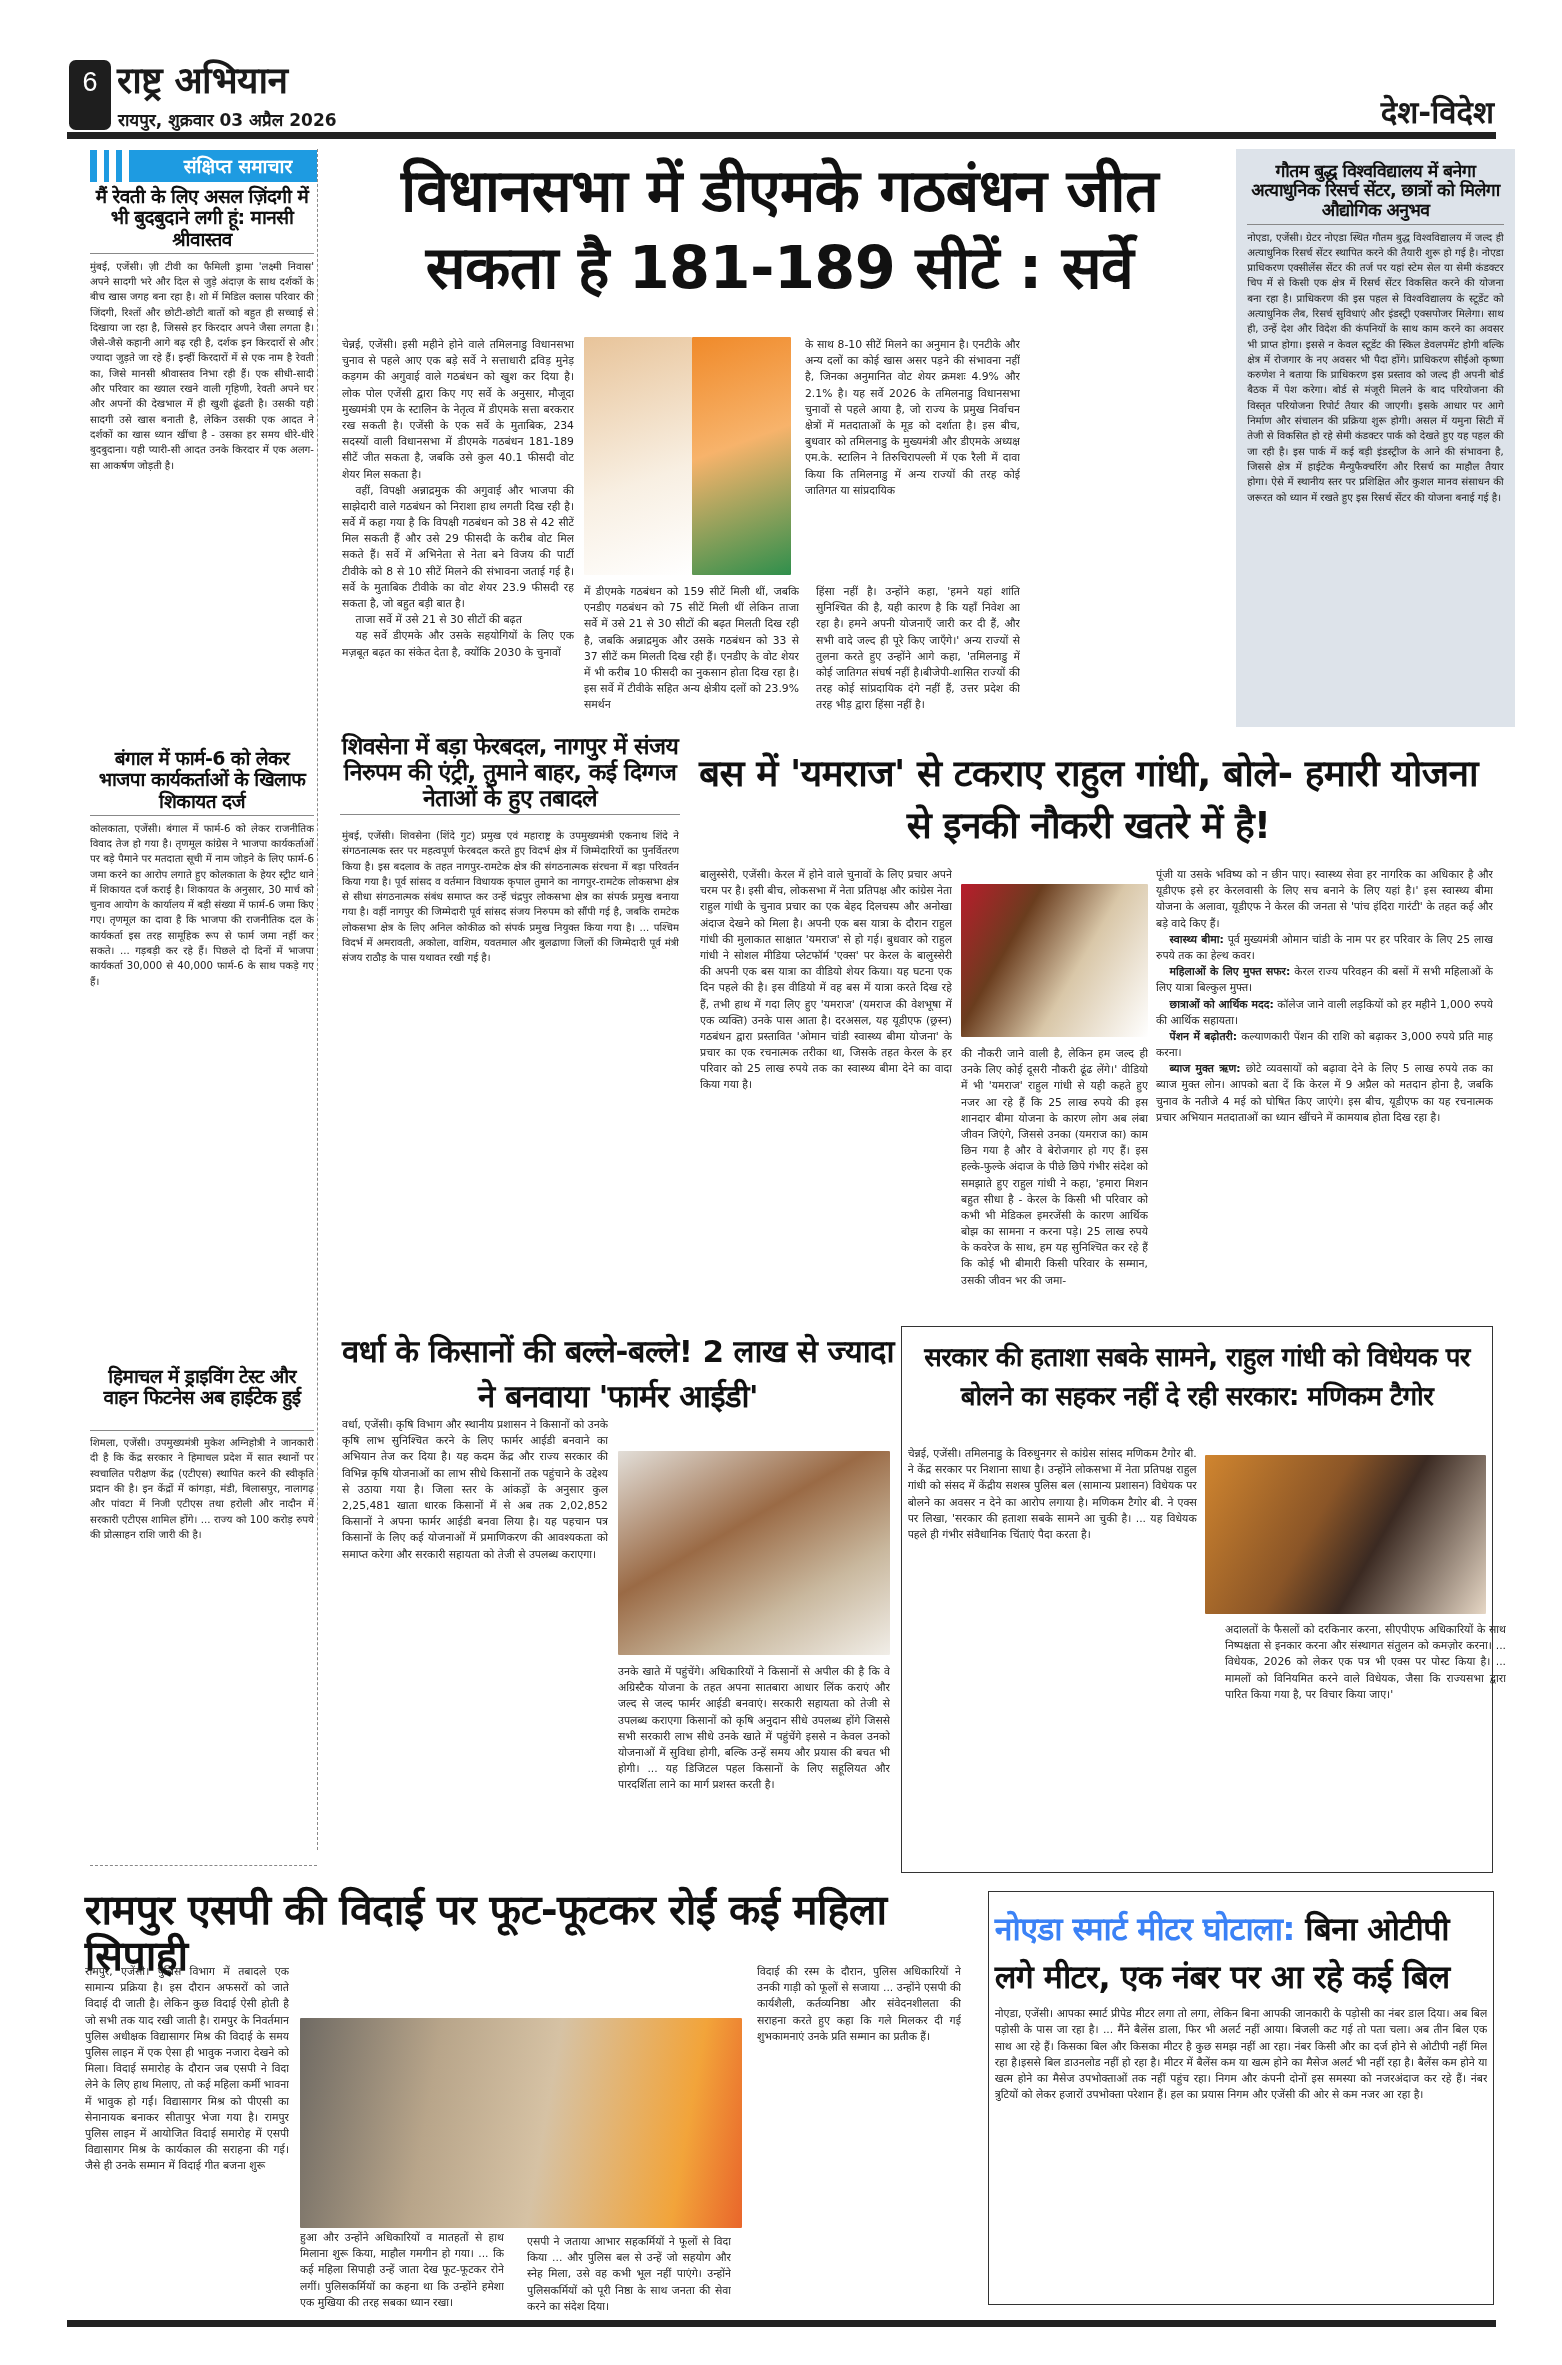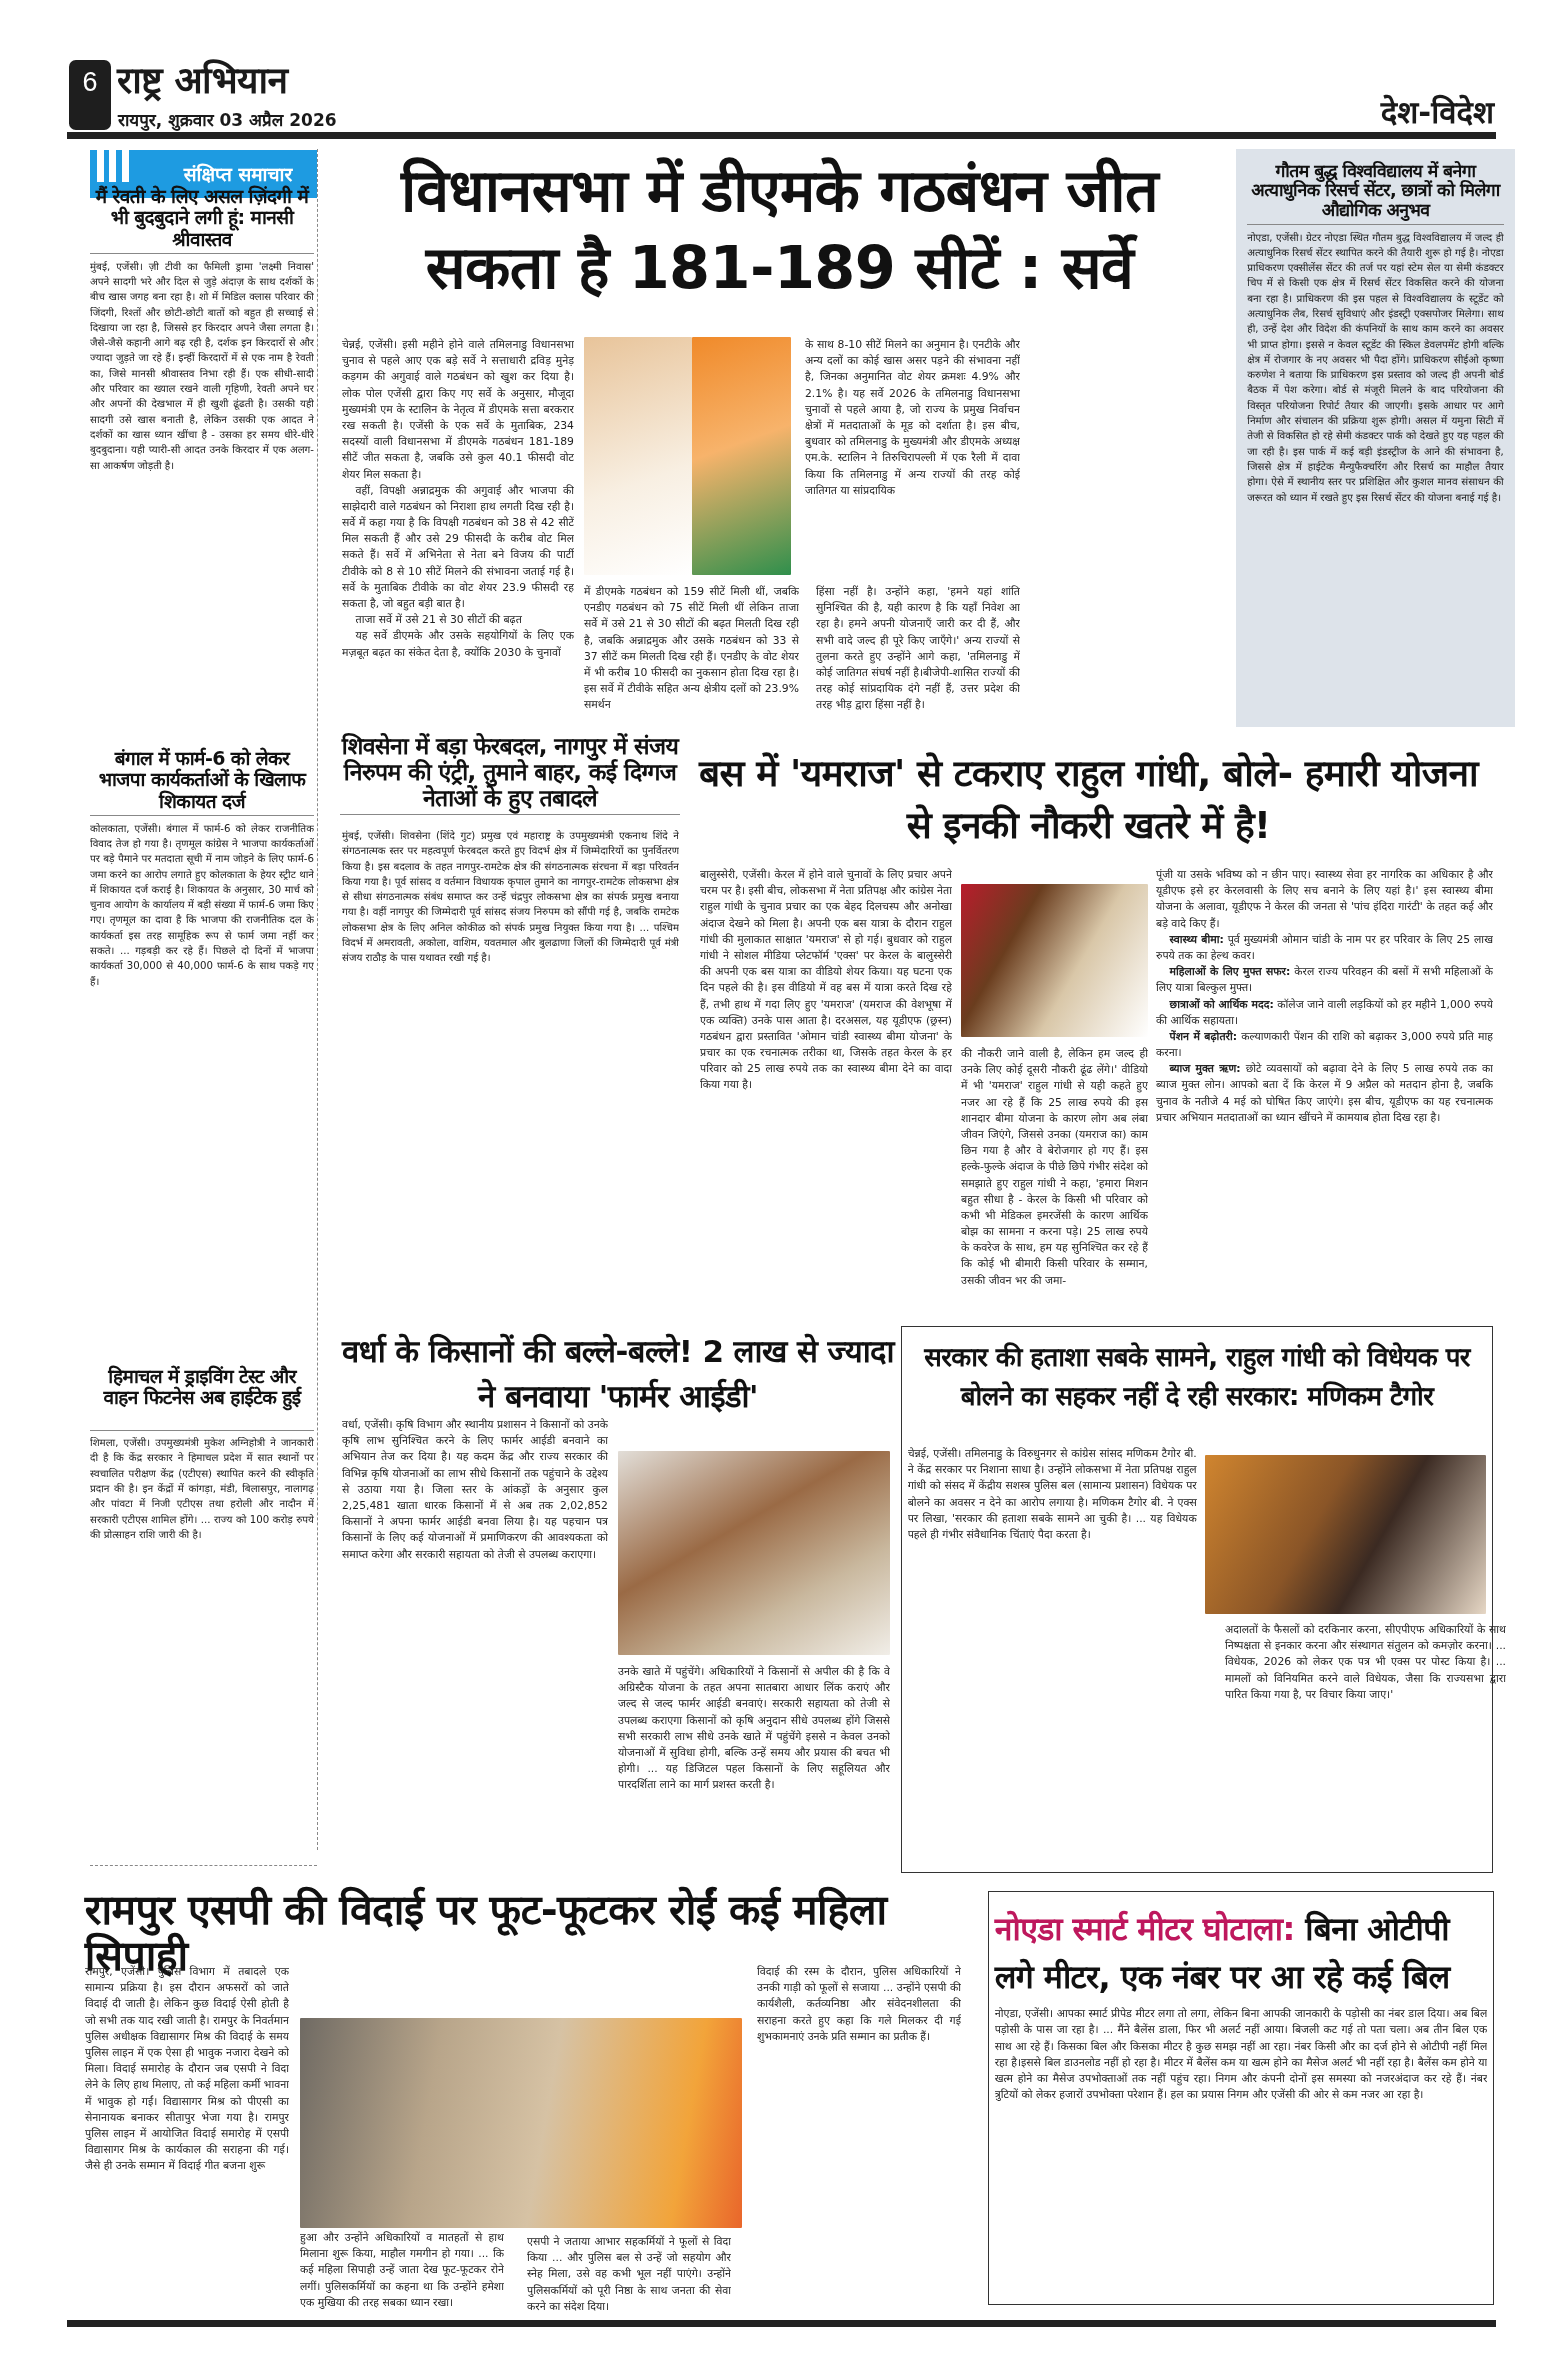--- a/index.html
+++ b/index.html
@@ -23,28 +23,28 @@
   .headline { font-weight: bold; color: #111; line-height: 1.12; text-align: center; letter-spacing: -0.6px; }
   .body { font-size: 10.8px; line-height: 1.5; text-align: justify; color: #222; }
   .body b { font-weight: bold; }
   .sep { border-bottom: 1.1px solid #888; }
   .photo { background: linear-gradient(135deg, #7b5a3c, #c99a6d 50%, #5d432c); border-radius: 1.1px; }
   .vdash { border-left: 1.7px dashed #888; }
   .box { border: 1.7px solid #333; }
 
   
   .brief-tag {
-    left: 90px; top: 150px; width: 227px; height: 48px; background: #1e9be1; color: #fff;
+    left: 90px; top: 150px; width: 227px; height: 32px; background: #1e9be1; color: #fff;
     font-size: 19px; font-weight: bold; display: flex; align-items: center; justify-content: center;
     padding-left: 69px;
   }
   .brief-tag .bars { position: absolute; left: 6.8px; top: 0; height: 32px; display: flex; gap: 5.7px; }
   .brief-tag .bars span { width: 6.8px; height: 32px; background: #fff; }
   .side-box { background: #dde3ea; }
-  .red { color: #be185d; }
+  .red { color: #3b82f6; }
 </style>
 </head>
 <body>
 
 <div class="abs page-num">6</div>
 <div class="abs paper-name">राष्ट्र अभियान</div>
 <div class="abs dateline">रायपुर, शुक्रवार 03 अप्रैल 2026</div>
 <div class="abs section">देश-विदेश</div>
 <div class="abs rule-top"></div>
 

